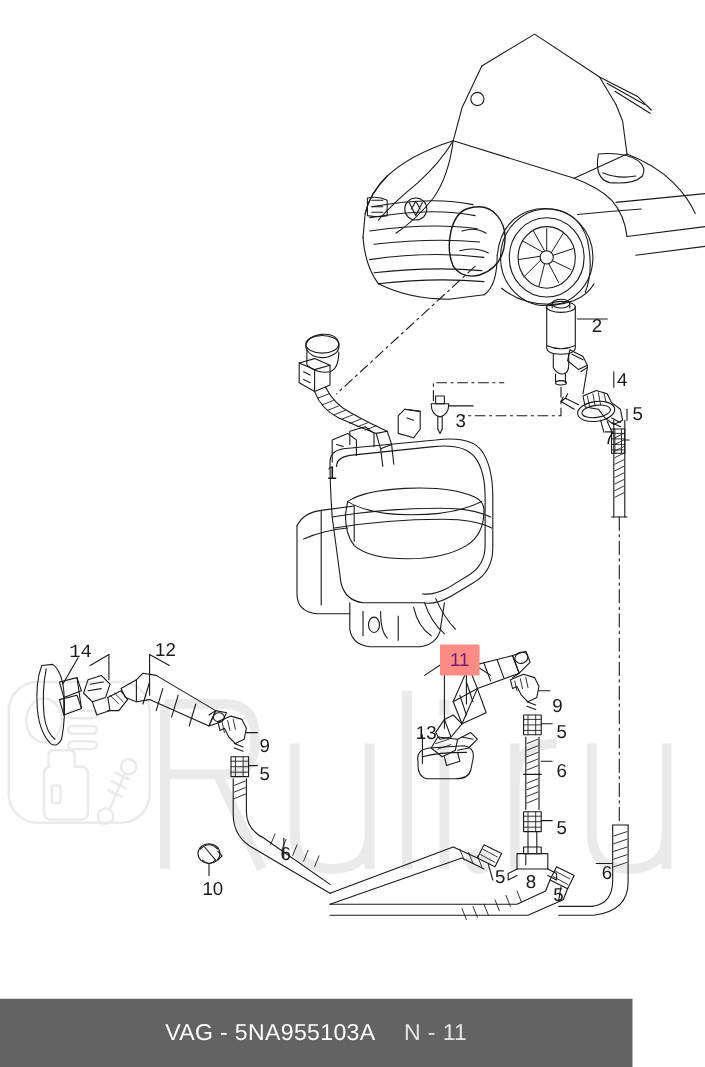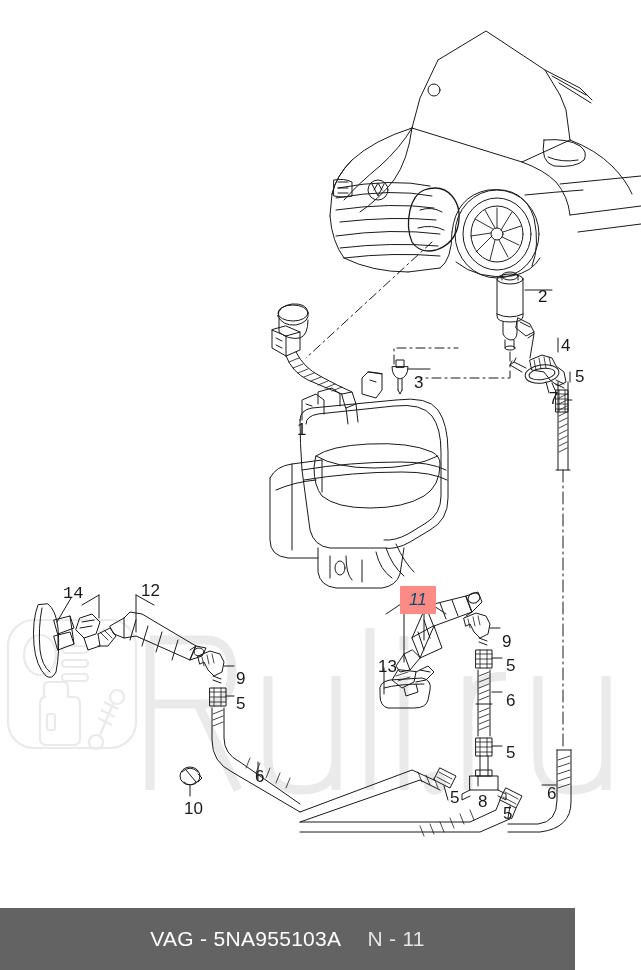--- a/index.html
+++ b/index.html
@@ -590,21 +590,21 @@
     </svg>
   </div>
 
   <div class="layer" id="callout-layer">
       <div class="callout" style="left: 297px; top: 421px;">1</div>
       <div class="callout" style="left: 538px; top: 288px;">2</div>
       <div class="callout" style="left: 414px; top: 374px;">3</div>
       <div class="callout" style="left: 561px; top: 337px;">4</div>
       <div class="callout" style="left: 575px; top: 368px;">5</div>
       <div class="callout" style="left: 549px; top: 390px;">7</div>
-      <div class="callout highlighted" style="left: 400px; top: 586px; background: rgb(252, 139, 133); color: #0c4a6e; font-style: italic;">11</div>
+      <div class="callout highlighted" style="left: 400px; top: 586px; background: rgb(252, 139, 133); color: #701a75;">11</div>
       <div class="callout" style="left: 502px; top: 633px;">9</div>
       <div class="callout" style="left: 506px; top: 657px;">5</div>
       <div class="callout" style="left: 506px; top: 692px;">6</div>
       <div class="callout" style="left: 506px; top: 744px;">5</div>
       <div class="callout" style="left: 378px; top: 658px;">13</div>
       <div class="callout" style="left: 63px; top: 585px; font-family: Liberation Mono, monospace;">14</div>
       <div class="callout" style="left: 117px; top: 582px; margin-left: 24px;">12</div>
       <div class="callout" style="left: 236px; top: 670px;">9</div>
       <div class="callout" style="left: 236px; top: 695px;">5</div>
       <div class="callout" style="left: 255px; top: 768px;">6</div>

